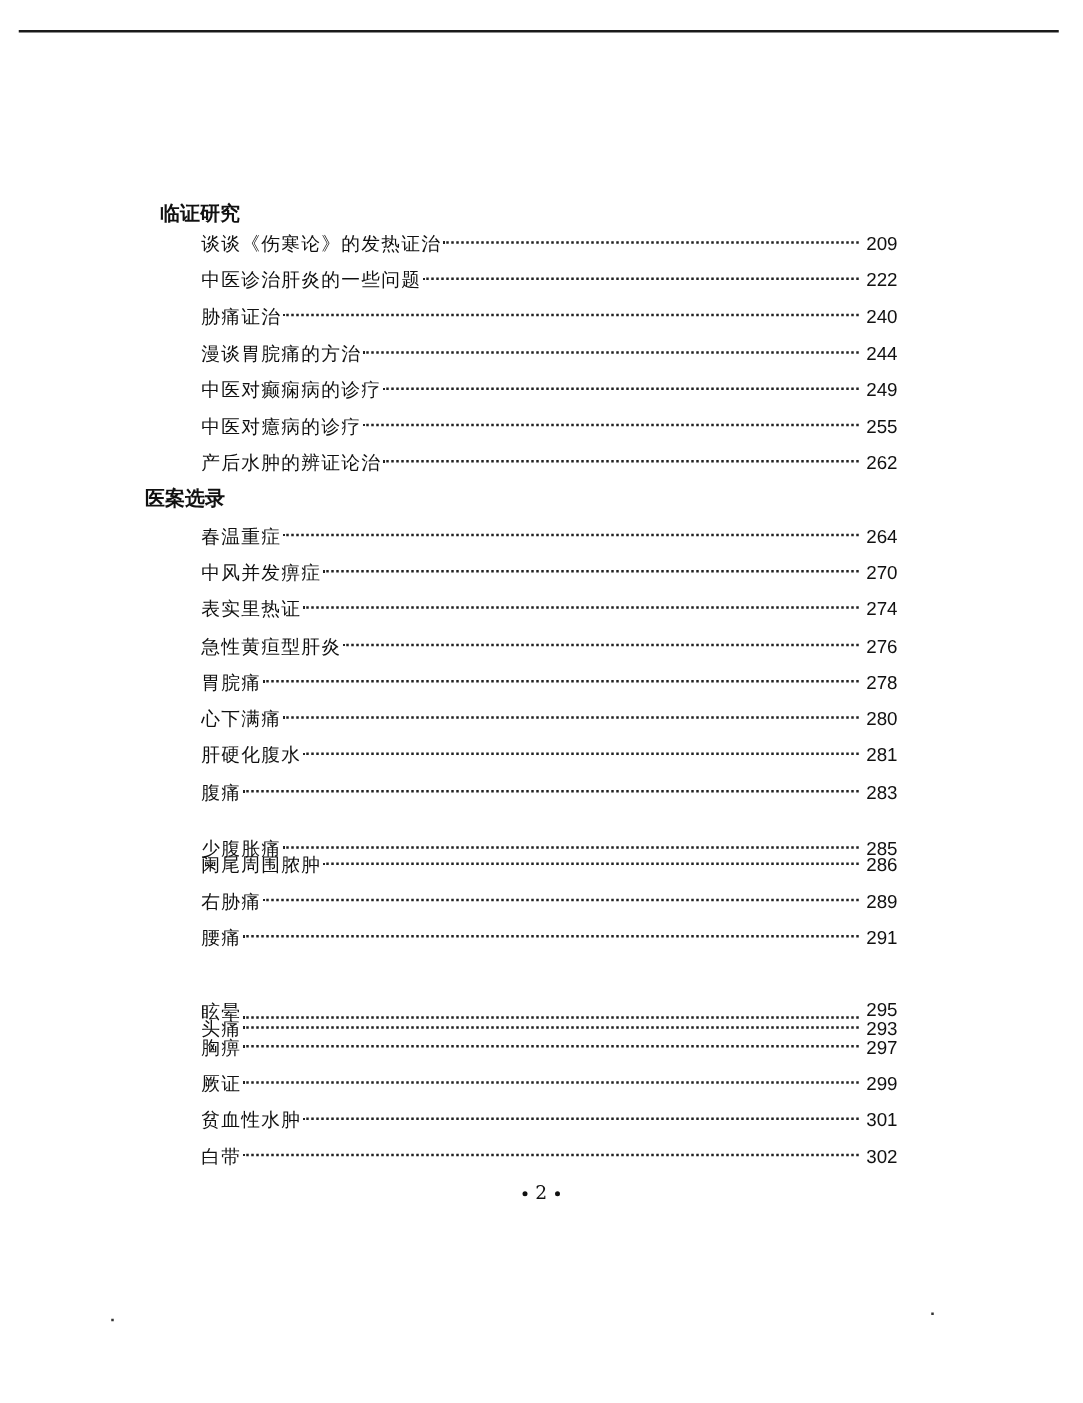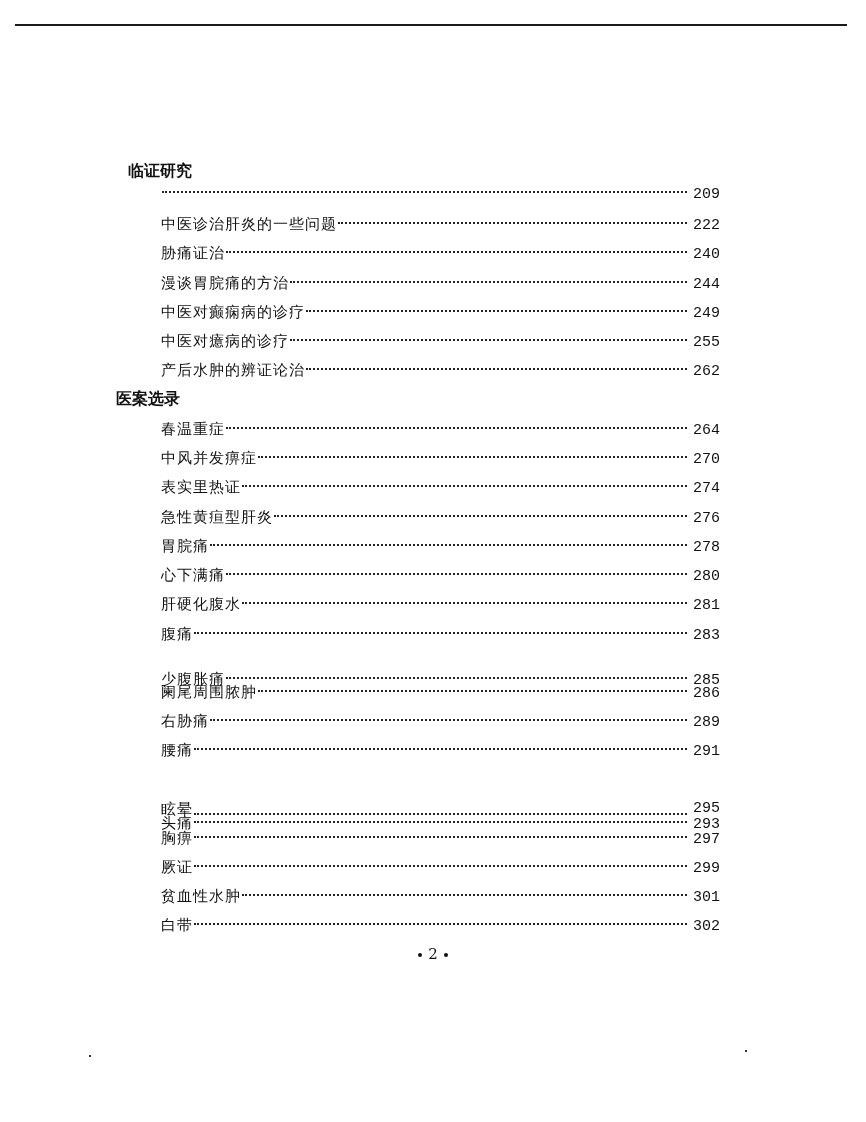--- a/index.html
+++ b/index.html
@@ -58,21 +58,21 @@
     flex: 1 1 auto;
     margin: 0 6px 0 1px;
     border-bottom: 2px dotted #222;
     height: 0;
     position: relative;
     top: -5px;
   }
   .entry-page {
     width: 34px;
     text-align: left;
-    font-family: Liberation Mono, monospace;
+    font-family: Liberation Sans, sans-serif;
     font-size: 15px;
     color: #111;
   }
   .page-number {
     position: absolute;
     left: 0;
     width: 866px;
     top: 945px;
     text-align: center;
     font-size: 15px;
@@ -97,20 +97,21 @@
 </head>
 <body>
 
 <div class="top-rule"></div>
 
 <div class="toc">
 
   <div class="section-header" style="top:161px;padding-left:12px;">临证研究</div>
 
   <div class="toc-entry" style="top:184px;">
+    <span class="entry-title">谈谈《伤寒论》的发热证治</span>
     <span class="entry-leader"></span>
     <span class="entry-page">209</span>
   </div>
   <div class="toc-entry" style="top:213px;">
     <span class="entry-title">中医诊治肝炎的一些问题</span>
     <span class="entry-leader"></span>
     <span class="entry-page">222</span>
   </div>
   <div class="toc-entry" style="top:242px;">
     <span class="entry-title">胁痛证治</span>

